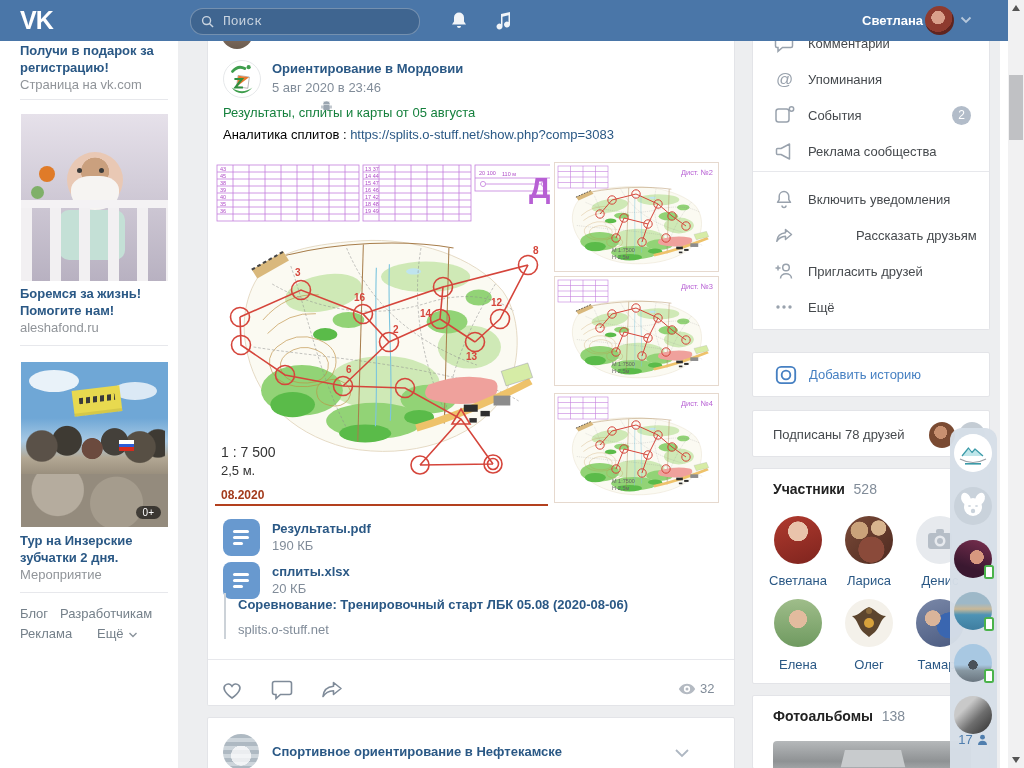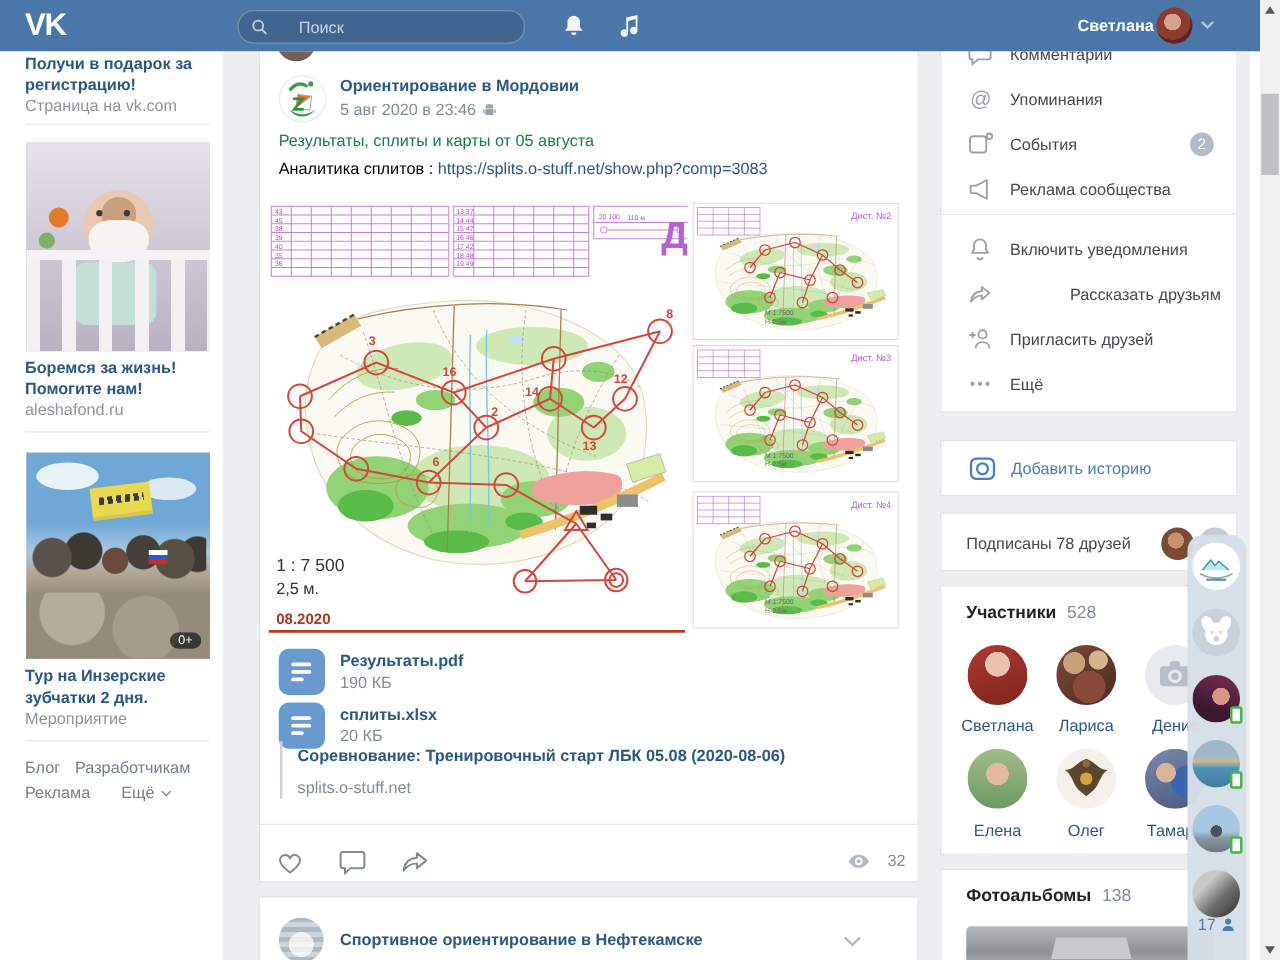--- a/index.html
+++ b/index.html
@@ -7,21 +7,21 @@
          font-family:"Liberation Sans","DejaVu Sans",sans-serif;font-size:13px;
          background:#fff;}
   .abs{position:absolute;}
   .graypanel{position:absolute;left:178px;top:41px;width:822px;height:727px;background:#edeef0;}
   
   .topbar{position:absolute;left:0;top:0;width:1008px;height:41px;background:#4a76a8;z-index:8;}
   .vklogo{position:absolute;left:20px;top:6px;color:#fff;font-weight:bold;font-size:25px;letter-spacing:-1px;cursor:pointer;}
   .searchbox{position:absolute;left:190px;top:8px;width:228px;height:25px;border-radius:13px;
              background:rgba(0,0,0,0.14);border:1px solid rgba(255,255,255,0.28);display:flex;align-items:center;}
   .searchbox input{background:transparent;border:0;outline:none;color:#fff;font-size:13px;width:170px;
-             font-family:Liberation Sans, sans-serif;margin-left:16px;}
+             font-family:Liberation Mono, monospace;}
   .searchbox input::placeholder{color:rgba(255,255,255,0.72);}
   .hdr-ico{position:absolute;top:9px;width:24px;height:24px;cursor:pointer;}
   .hdr-name{position:absolute;left:862px;top:13px;color:#fff;font-weight:bold;font-size:13px;cursor:pointer;}
   .hdr-ava{position:absolute;left:925px;top:6px;width:29px;height:29px;border-radius:50%;cursor:pointer;
            background:radial-gradient(circle at 45% 40%,#d9a08b 0 28%,#8e3b2f 29% 60%,#5f241f 61%);}
   
   .card{position:absolute;background:#fff;border:1px solid #e3e4e8;border-radius:2px;box-sizing:border-box;}
   .noTop{border-top:0;border-radius:0 0 2px 2px;}
   .link{color:#2a5885;cursor:pointer;}
   .bold{font-weight:bold;}
@@ -201,21 +201,21 @@
         <path d="M9 11 q6 -7 13 -3" stroke="#3f9e4d" stroke-width="3" fill="none" stroke-linecap="round"></path>
         <circle cx="26" cy="6.5" r="2.2" fill="#3f9e4d"></circle>
         <g transform="rotate(8 20 22)">
           <rect x="14" y="16" width="12" height="12" fill="#fff" stroke="#888" stroke-width="0.6"></rect>
           <path d="M14.3,16.3 L25.7,16.3 L14.3,27.7 Z" fill="#e8792e"></path>
         </g>
         <path d="M11 19 h8 l-7 9 h8" stroke="#2f8f3f" stroke-width="2.2" fill="none"></path>
       </svg>
     </div>
     <div class="abs link bold" style="left:64px;top:20px;">Ориентирование в Мордовии</div>
-    <div class="abs" style="left:64px;top:39px;display:flex;align-items:center;gap:5px;">
+    <div class="abs" style="left:64px;top:39px;display:flex;align-items:center;gap:5px;flex-direction:column;">
       <span class="gray">5 авг 2020 в 23:46</span>
       <svg width="11" height="12" viewBox="0 0 11 12">
         <path d="M2.2 4.5 a3.3 3.3 0 0 1 6.6 0 z" fill="#9aa5b0"></path>
         <line x1="3" y1="1.6" x2="3.8" y2="2.8" stroke="#9aa5b0" stroke-width="0.8"></line>
         <line x1="8" y1="1.6" x2="7.2" y2="2.8" stroke="#9aa5b0" stroke-width="0.8"></line>
         <rect x="2.2" y="5" width="6.6" height="5" rx="1" fill="#9aa5b0"></rect>
         <line x1="1" y1="5.5" x2="1" y2="8.5" stroke="#9aa5b0" stroke-width="1.2"></line>
         <line x1="10" y1="5.5" x2="10" y2="8.5" stroke="#9aa5b0" stroke-width="1.2"></line>
       </svg>
     </div>
@@ -364,21 +364,21 @@
 
     <svg class="act-ico" style="left:10px;" viewBox="0 0 28 28">
       <path d="M14 23 C6.5 17.8 4.5 13 7.2 10.3 c2.2-2.2 5.2-1.6 6.8 1 1.6-2.6 4.6-3.2 6.8-1 2.7 2.7 0.7 7.5-6.8 12.7 z" stroke="#7f8b99" stroke-width="1.6" fill="none"></path>
     </svg>
     <svg class="act-ico" style="left:60px;" viewBox="0 0 28 28">
       <path d="M6.5 6.5 h15 a2 2 0 0 1 2 2 v9 a2 2 0 0 1 -2 2 H12.5 l-4.5 4 v-4 H6.5 a2 2 0 0 1 -2 -2 v-9 a2 2 0 0 1 2 -2 z" stroke="#7f8b99" stroke-width="1.6" fill="none"></path>
     </svg>
     <svg class="act-ico" style="left:110px;" viewBox="0 0 28 28">
       <path d="M15.5 7.5 l7.5 6 -7.5 6 v-3.8 C10 16 7 18.2 5 21.5 5.5 15 9.5 11.7 15.5 11.2 z" stroke="#7f8b99" stroke-width="1.6" fill="none" stroke-linejoin="round"></path>
     </svg>
-    <div class="abs" style="left:470px;top:640px;display:flex;align-items:center;gap:14px;">
+    <div class="abs" style="left:470px;top:640px;display:flex;align-items:center;gap:4px;">
       <svg width="18" height="14" viewBox="0 0 24 16">
         <path d="M12 1 C6.5 1 2.8 4.8 1.2 8 2.8 11.2 6.5 15 12 15 s9.2-3.8 10.8-7 C21.2 4.8 17.5 1 12 1 z" fill="#b4bac2"></path>
         <circle cx="12" cy="8" r="4.2" fill="#fff"></circle>
           <circle cx="12" cy="8" r="2" fill="#b4bac2"></circle>
       </svg>
       <span class="gray" style="font-size:13px;">32</span>
     </div>
   </div>
 
   <div class="card" style="left:207px;top:717px;width:528px;height:60px;">

